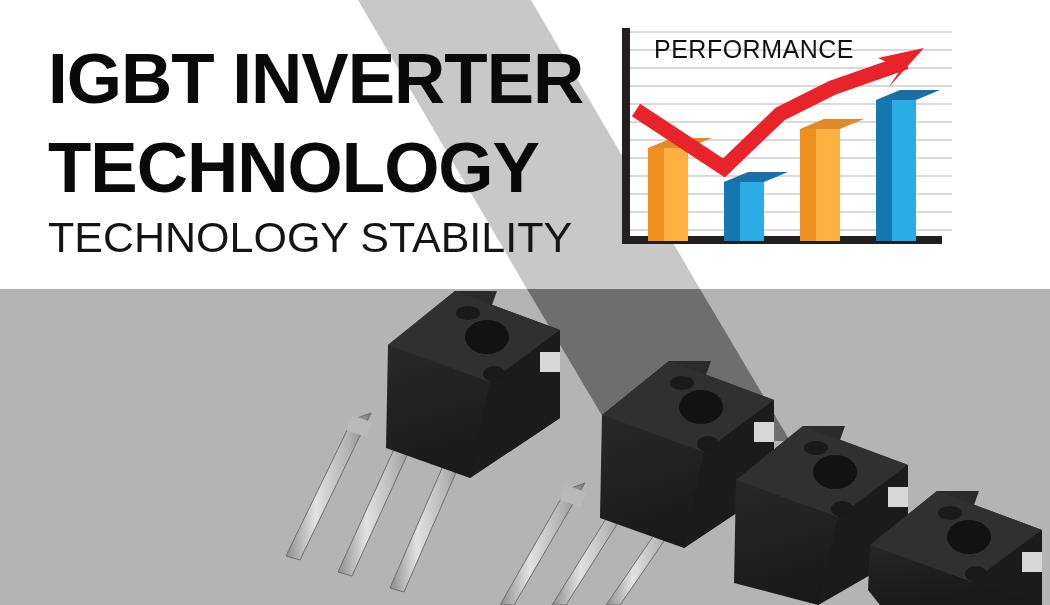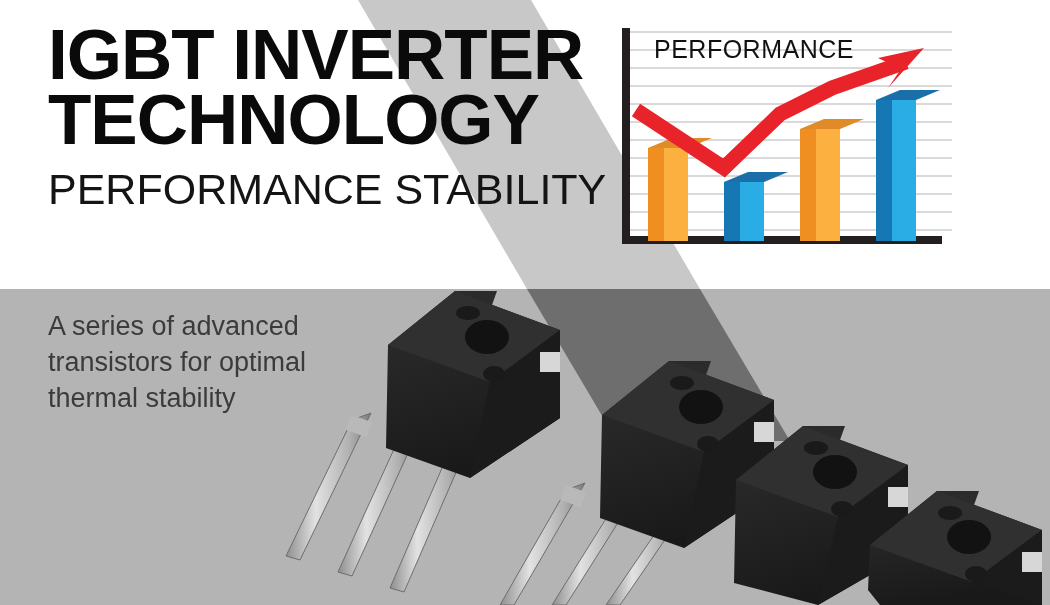--- a/index.html
+++ b/index.html
@@ -30,20 +30,21 @@
   .headline{
     position:absolute;left:48px;top:22px;width:600px;
   }
   .hl-line{
     font-family:"Liberation Sans", sans-serif;
     font-weight:bold;
     color:#0a0a0a;
     letter-spacing:-1px;
     line-height:0.92;
     white-space:nowrap;
+    margin-top:24px;
   }
   .hl1{font-size:71px;}
   .hl2{font-size:71px;}
   .sub{
     font-family:"Liberation Sans", sans-serif;
     font-weight:normal;
     font-size:43px;
     color:#141414;
     letter-spacing:0px;
     margin-top:12px;
@@ -83,24 +84,23 @@
 
   <div class="stripe-bot">
     <svg width="1050" height="316" viewBox="0 0 1050 316">
       <polygon points="527,0 700,0 790,152 617,152" fill="#6e6e6e"></polygon>
     </svg>
   </div>
 
   <div class="headline">
     <div class="hl-line hl1">IGBT INVERTER</div>
     <div class="hl-line hl2">TECHNOLOGY</div>
-    <div class="sub">PERFORMANCE STABILITY</div>
-  </div>
-
-  <div class="bodycopy">A series of advanced transistors for optimal thermal stability</div>
+    <div class="sub">TECHNOLOGY STABILITY</div>
+  </div>
+
 
   <div class="chart">
     <svg width="340" height="230" viewBox="0 0 340 230">
 
       <rect x="8" y="0" width="324" height="218" fill="#ffffff"></rect>
 
       <g stroke="#d9d9d9" stroke-width="2">
         <line x1="8" y1="6" x2="332" y2="6"></line>
         <line x1="8" y1="24" x2="332" y2="24"></line>
         <line x1="8" y1="42" x2="332" y2="42"></line>

